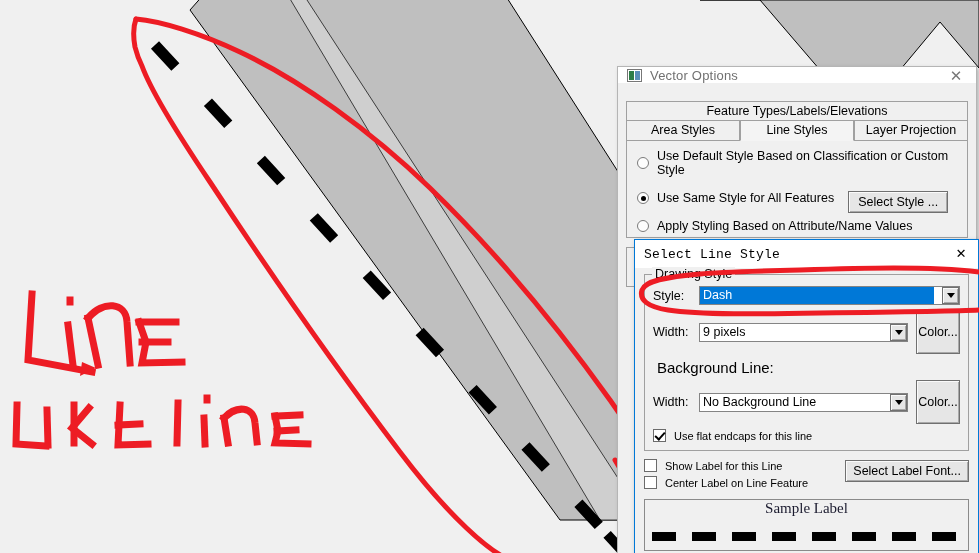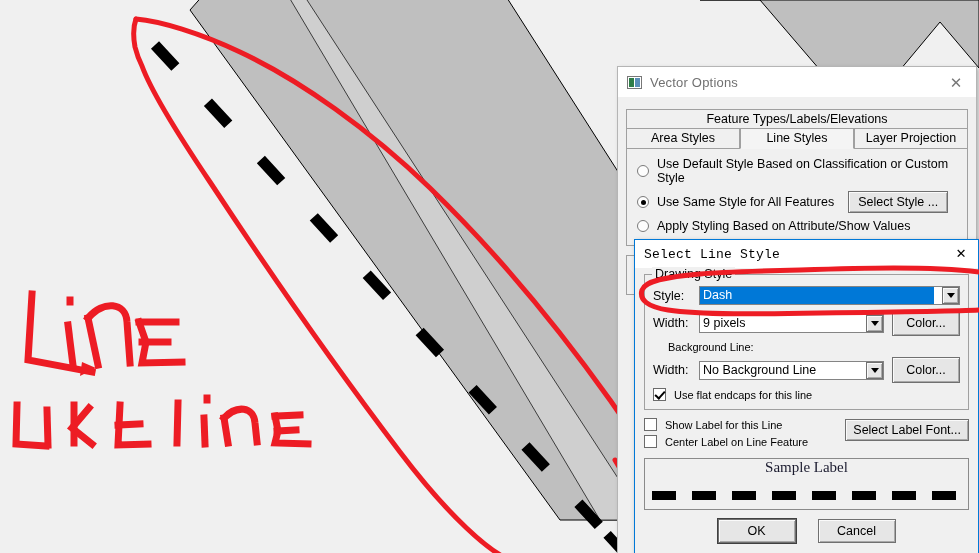--- a/index.html
+++ b/index.html
@@ -9,21 +9,21 @@
     font-family:"Liberation Sans", sans-serif;
     -webkit-font-smoothing:none;
   }
 
   
   #map-canvas{position:absolute;left:0;top:0;width:979px;height:553px;}
 
   
   .win{position:absolute;background:#f0f0f0;}
   .win-titlebar{
-    background:#ffffff;height:30px;display:flex;align-items:center;
+    background:#ffffff;height:16px;display:flex;align-items:center;
     padding:0 0 0 9px;box-sizing:border-box;
   }
   .win-title{
     font-size:13px;color:#707070;margin-left:8px;letter-spacing:.2px;
     white-space:nowrap;
   }
   .win-close{
     margin-left:auto;width:40px;height:30px;display:flex;align-items:center;
     justify-content:center;color:#777;font-size:15px;line-height:1;
   }
@@ -35,21 +35,21 @@
     height:9px;background:#2e7d48;}
   .vec-icon:after{content:"";position:absolute;left:7px;top:1px;width:5px;
     height:9px;background:#5a8fb8;}
 
   
   #vector-options{
     left:617px;top:66px;width:358px;height:487px;
     border:1px solid #b5b5b5;box-shadow:2px 2px 4px rgba(0,0,0,.25);
     background:#f0f0f0;
   }
-  .vo-body{padding:12px 8px 0 8px;}
+  .vo-body{padding:18px 8px 0 8px;}
 
   
   .tabstrip{position:relative;}
   .tab-row-top{display:flex;}
   .tab{
     border:1px solid #a0a0a0;background:#f0f0f0;
     font-size:12.5px;color:#000;text-align:center;
     padding:2px 0 3px 0;box-sizing:border-box;position:relative;
   }
   .tab-wide{flex:1;border-bottom:none;}
@@ -70,21 +70,21 @@
   .radio.on:after{
     content:"";position:absolute;left:2.5px;top:2.5px;width:5px;height:5px;
     border-radius:50%;background:#000;
   }
   .btn{
     border:1px solid #707070;background:#e6e6e6;font-size:12.5px;
     padding:3px 10px;box-sizing:border-box;color:#000;text-align:center;
     box-shadow:inset 1px 1px 0 #fafafa, inset -1px -1px 0 #a9a9a9;
     white-space:nowrap;
   }
-  #select-style-btn{margin-left:14px;min-width:100px;padding:3px 6px;}
+  #select-style-btn{margin-left:14px;min-width:100px;padding:3px 6px;margin-top:8px;}
 
   .groupbox{
     border:1px solid #a0a0a0;margin-top:2px;position:relative;
     padding:10px 8px 8px 8px;box-sizing:border-box;
   }
   .groupbox > .gb-legend{
     position:absolute;top:-8px;left:7px;background:#f0f0f0;padding:0 3px;
     font-size:12.5px;color:#000;white-space:nowrap;
   }
 
@@ -113,23 +113,23 @@
   .combo-arrow{
     width:17px;height:17px;border:1px solid #707070;background:#e6e6e6;
     box-shadow:inset 1px 1px 0 #fafafa, inset -1px -1px 0 #a9a9a9;
     display:flex;align-items:center;justify-content:center;flex:none;
     margin-right:0;box-sizing:border-box;
   }
   .combo-arrow i{
     width:0;height:0;border-left:4px solid transparent;
     border-right:4px solid transparent;border-top:5px solid #000;display:block;
   }
-  .color-btn{margin-left:8px;width:68px;flex:none;padding:5px 0;}
-
-  .section-label{font-size:11px;margin:2px 0 4px 15px;}
+  .color-btn{margin-left:8px;width:44px;flex:none;padding:14px 0;}
+
+  .section-label{font-size:15px;margin:2px 0 4px 4px;}
 
   .chk-row{display:flex;align-items:center;font-size:11px;margin-bottom:4px;}
   .chk{
     width:13px;height:13px;border:1px solid #6b6b6b;background:#fff;
     box-sizing:border-box;margin-right:8px;flex:none;position:relative;
   }
   .chk.on:after{
     content:"";position:absolute;left:3px;top:0px;width:4px;height:8px;
     border:solid #000;border-width:0 2px 2px 0;transform:rotate(42deg);
   }
@@ -234,21 +234,21 @@
         <span class="radio"></span>
         <span>Use Default Style Based on Classification or Custom Style</span>
       </div>
       <div class="radio-row">
         <span class="radio on"></span>
         <span>Use Same Style for All Features</span>
         <span class="btn" id="select-style-btn">Select Style ...</span>
       </div>
       <div class="radio-row">
         <span class="radio"></span>
-        <span>Apply Styling Based on Attribute/Show Values</span>
+        <span>Apply Styling Based on Attribute/Name Values</span>
       </div>
     </div>
 
     <div class="groupbox" style="height:40px;margin-top:9px;">
       <span class="gb-legend">Attribute/Name to Base Style On</span>
     </div>
   </div>
 
   <div id="vo-footer">
     <span class="btn default">OK</span>

